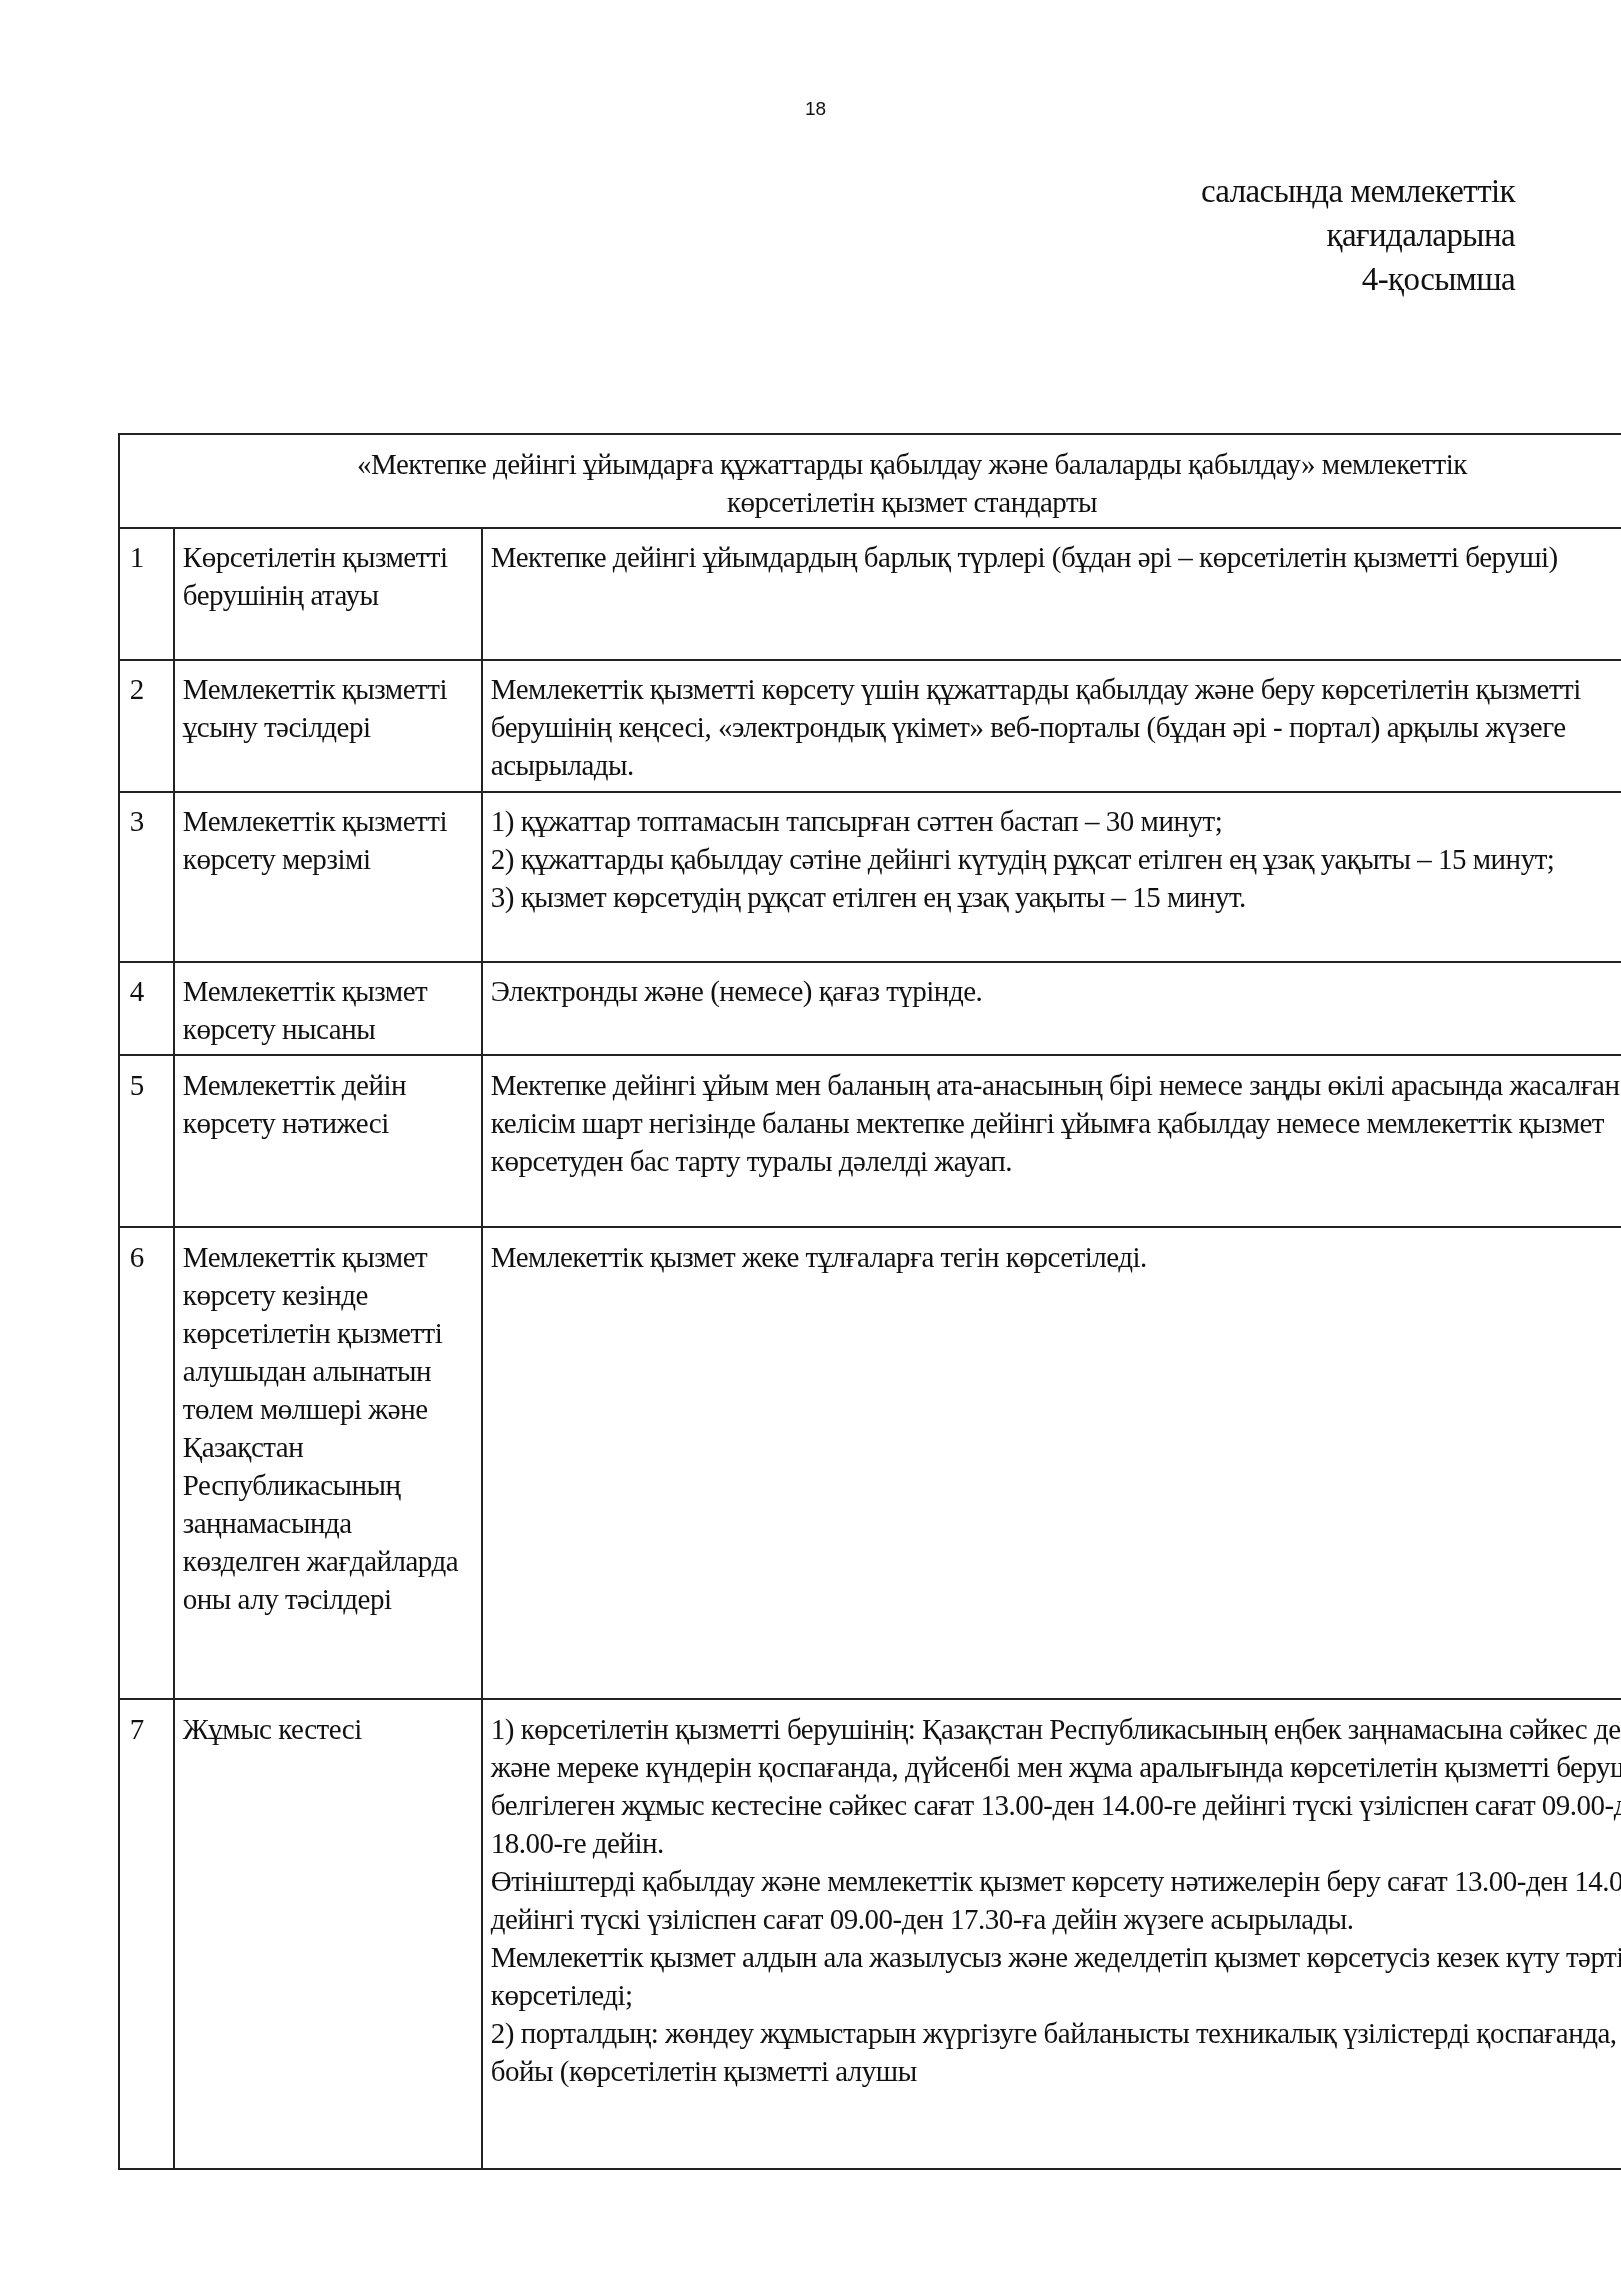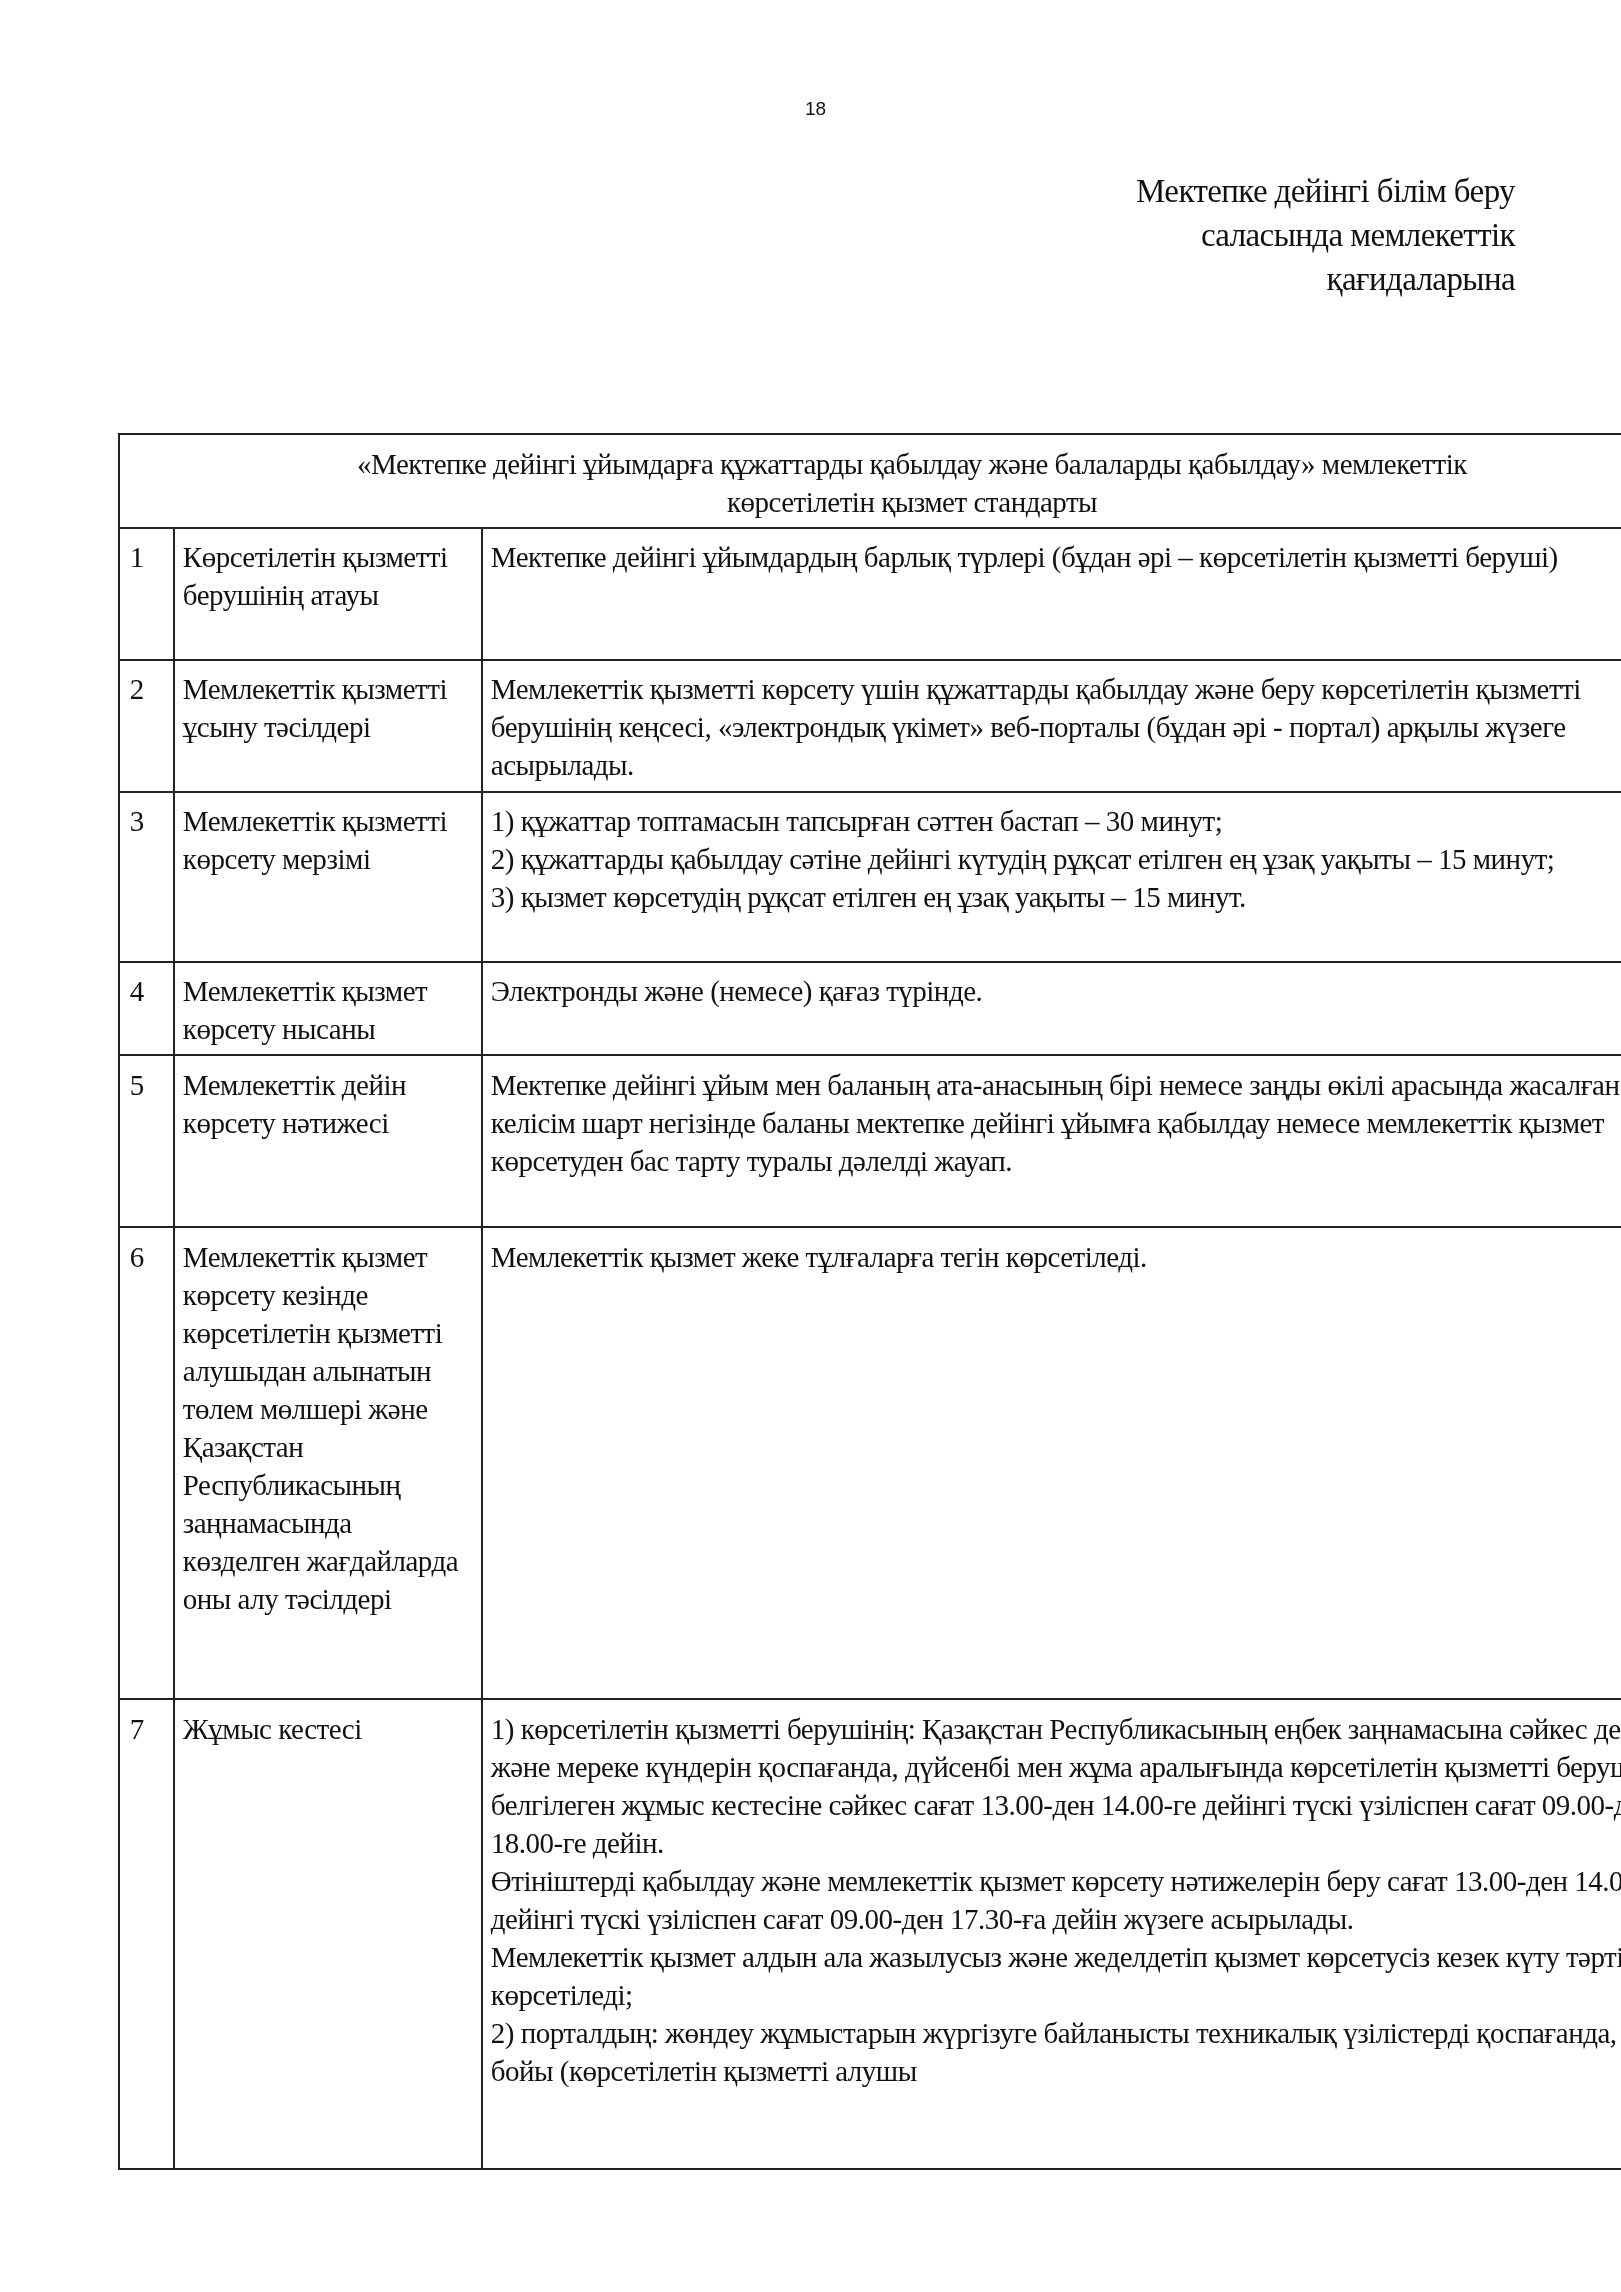--- a/index.html
+++ b/index.html
@@ -20,23 +20,23 @@
   col.c-val { width: auto; }
   td.num { padding-left: 9.8px !important; }
   .line { display: block; }
 </style>
 </head>
 <body>
 
 <div class="page-number">18</div>
 
 <div class="appendix-header">
-  <div>Мектепке дейінгі білім беру</div>
   <div>саласында мемлекеттік</div>
   <div>қағидаларына</div>
+  <div>4-қосымша</div>
 </div>
 
 <table class="std">
   <colgroup>
     <col class="c-num">
       <col class="c-name">
       <col class="c-val">
   </colgroup>
   <tbody>
     <tr class="title-row">

